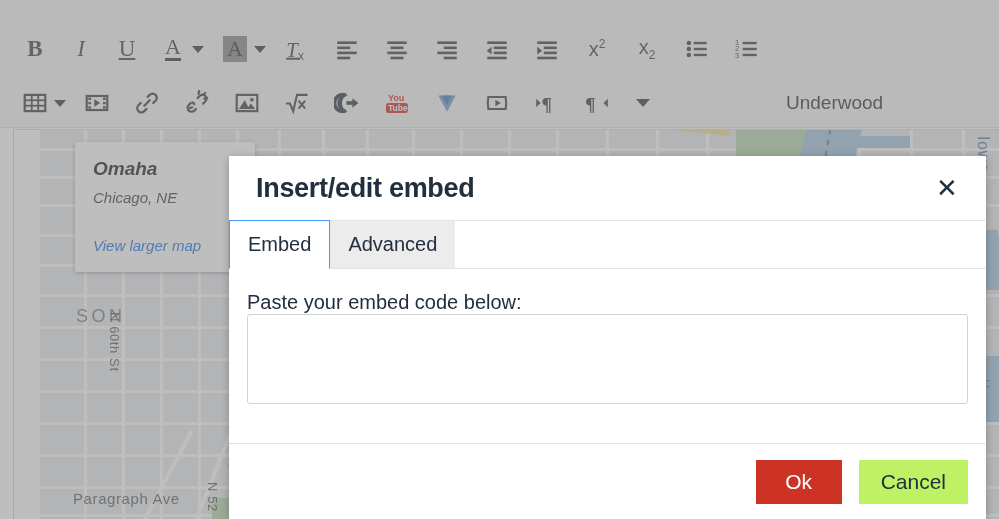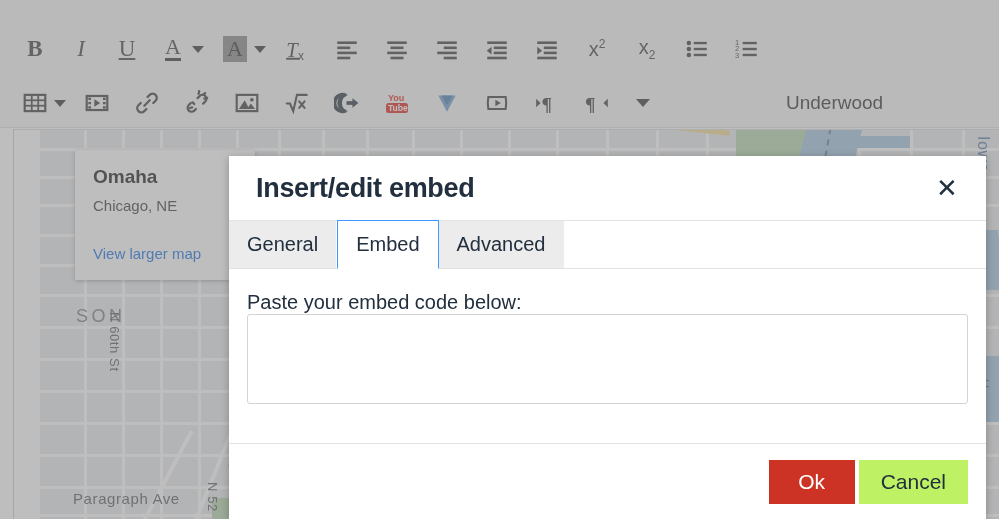--- a/index.html
+++ b/index.html
@@ -120,25 +120,26 @@
     letter-spacing: 0.6px;
     white-space: nowrap;
   }
   .maplabel.big { font-size: 19px; letter-spacing: 3px; color: #70757a; font-weight: 400; }
   .maplabel.rot { transform: rotate(90deg); transform-origin: 0 0; }
   .maplabel.hood { font-size: 18px; letter-spacing: 3.5px; color: #7b8086; }
   .maplabel.blue { color: #5a7fa8; }
 
   
   .info-card {
-    position: absolute; left: 35px; top: 20px;
+    position: absolute; left: 35px; top: 12px;
     width: 180px; height: 130px;
     background: #ffffff;
     box-shadow: 0 1px 4px rgba(0,0,0,0.30);
     padding: 16px 18px;
+    font-style: italic;
   }
   .info-title { font-size: 19px; font-weight: bold; color: #202124; margin-bottom: 9px; }
   .info-sub { font-size: 15px; color: #3c4043; }
   .info-link { position: absolute; left: 18px; bottom: 18px; font-size: 15px; color: #1a73e8; cursor: pointer; }
 
   
   .backdrop {
     position: absolute; inset: 0;
     background: rgba(130,130,130,0.52);
   }
@@ -210,21 +211,21 @@
     padding: 8px 10px;
     resize: none;
     outline: none;
     background: #fff;
   }
   .modal-footer {
     height: 76px; flex: 0 0 76px;
     border-top: 1px solid #e3e3e3;
     display: flex; align-items: center; justify-content: flex-end;
     padding-right: 18px;
-    gap: 4px;
+    gap: 17px;
     background: #fff;
   }
   .btn {
     height: 44px;
     min-width: 86px;
     display: flex; align-items: center; justify-content: center;
     font-size: 21px;
     cursor: pointer;
     border: none;
     font-family: "Liberation Sans", sans-serif;
@@ -573,23 +574,20 @@
   <div class="backdrop"></div>
 
   <div class="modal">
 
     <div class="modal-header">
       <div class="modal-title">Insert/edit embed</div>
       <div class="close-btn">✕</div>
     </div>
 
     <div class="tabbar">
-      <div class="tab">
-        <span>General</span>
-      </div>
       <div class="tab selected">
         <span>Embed</span>
       </div>
       <div class="tab">
         <span>Advanced</span>
       </div>
       <div class="tab-tail"></div>
     </div>
 
     <div class="modal-body">

